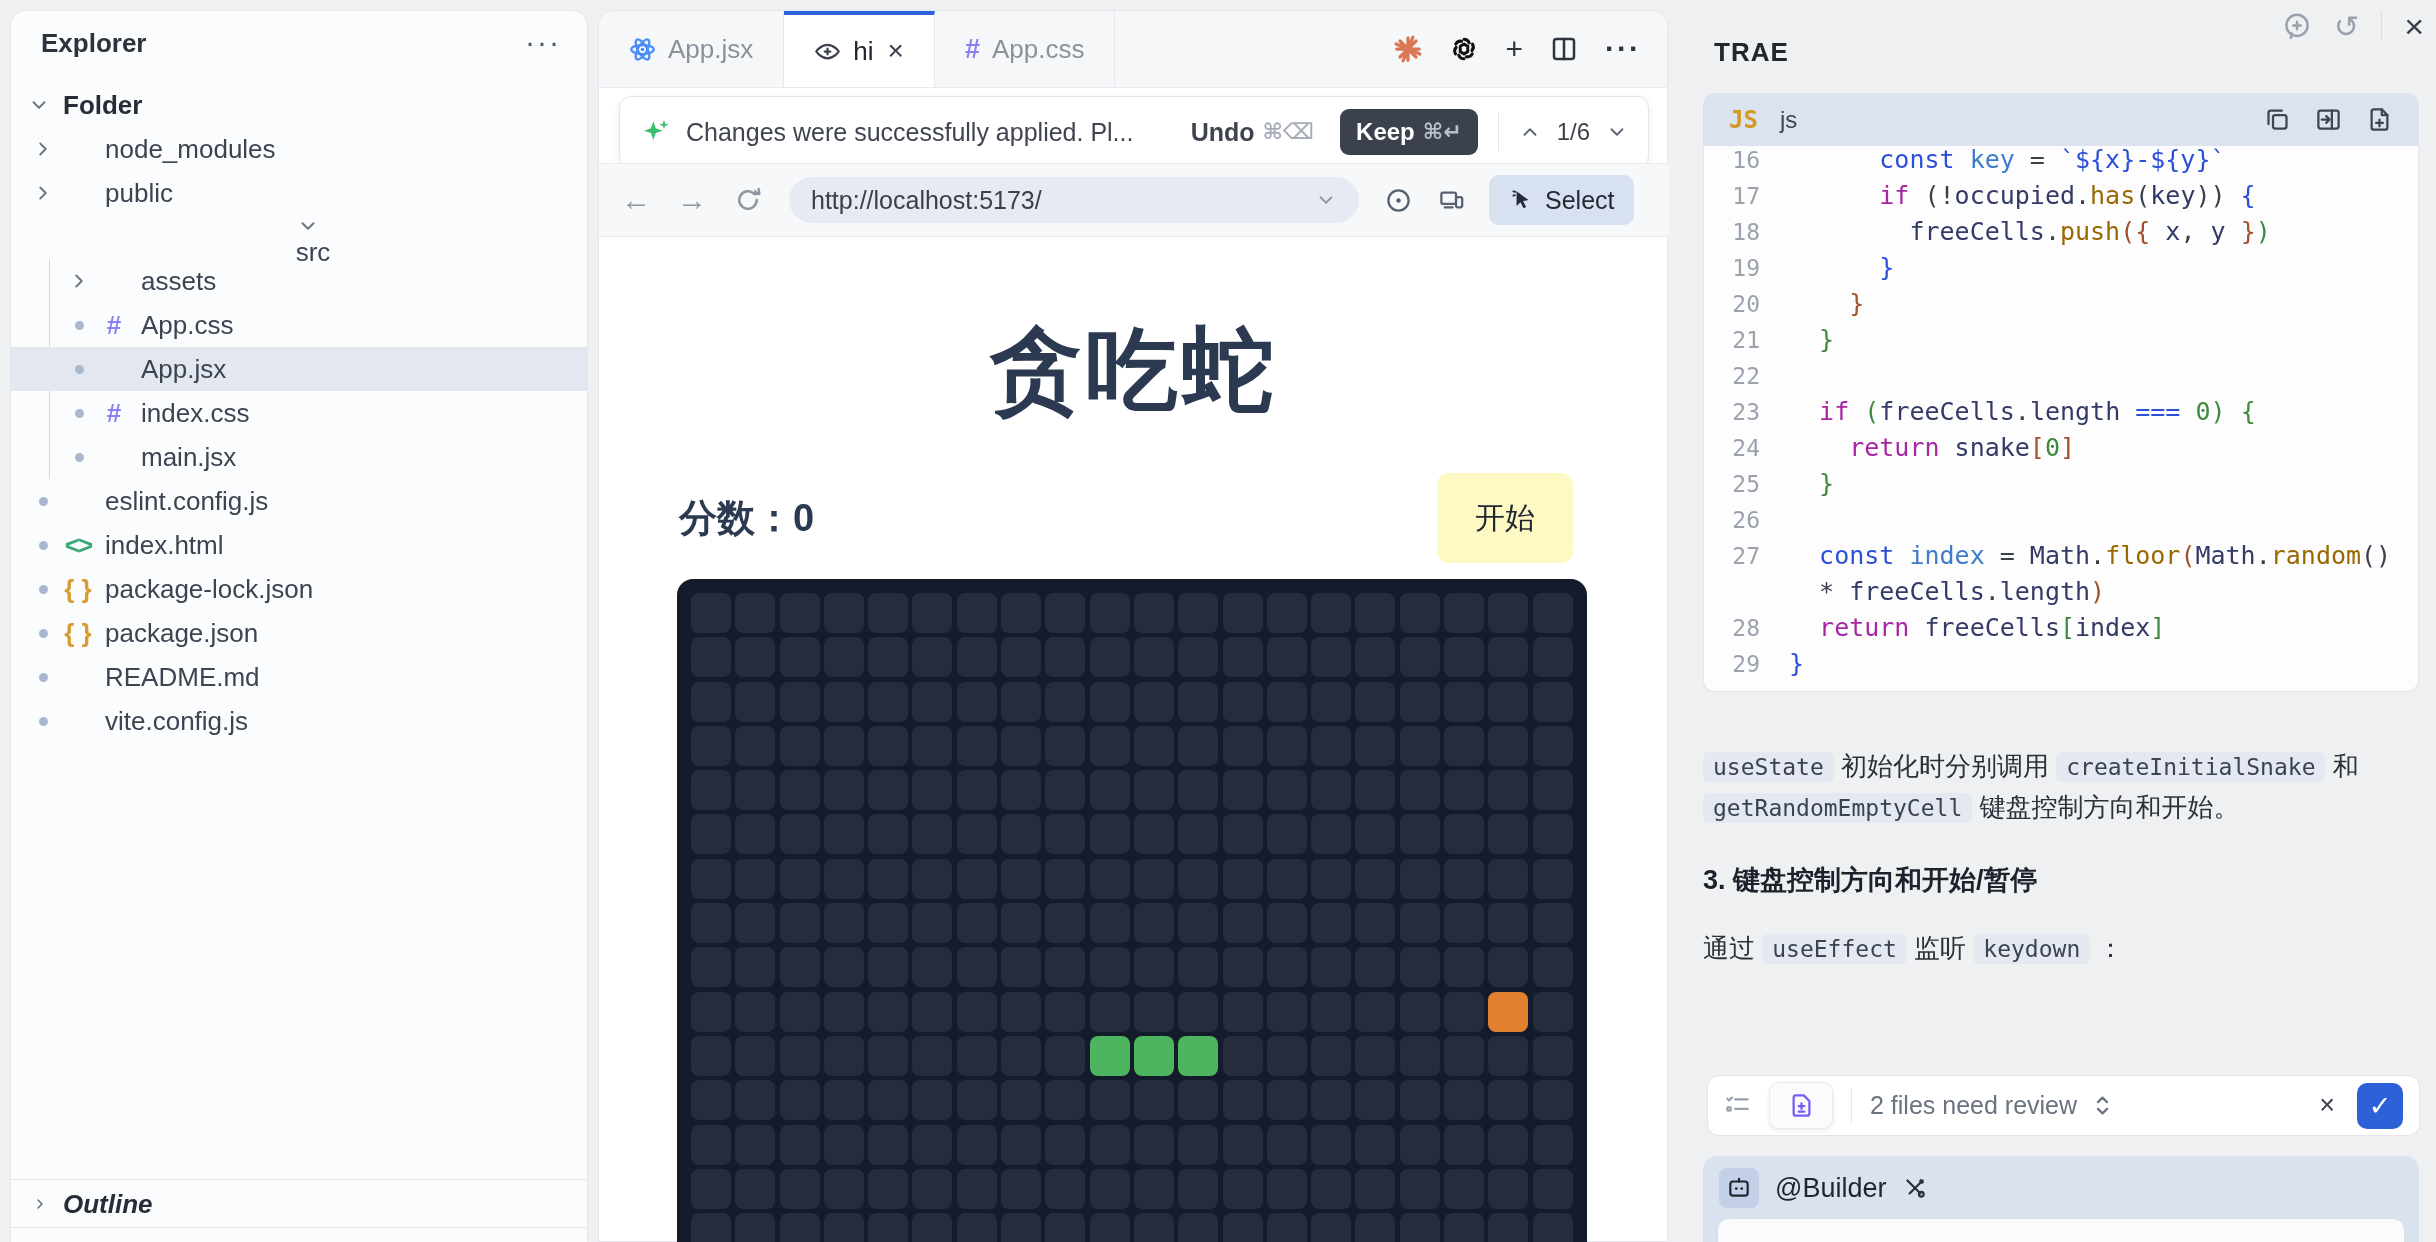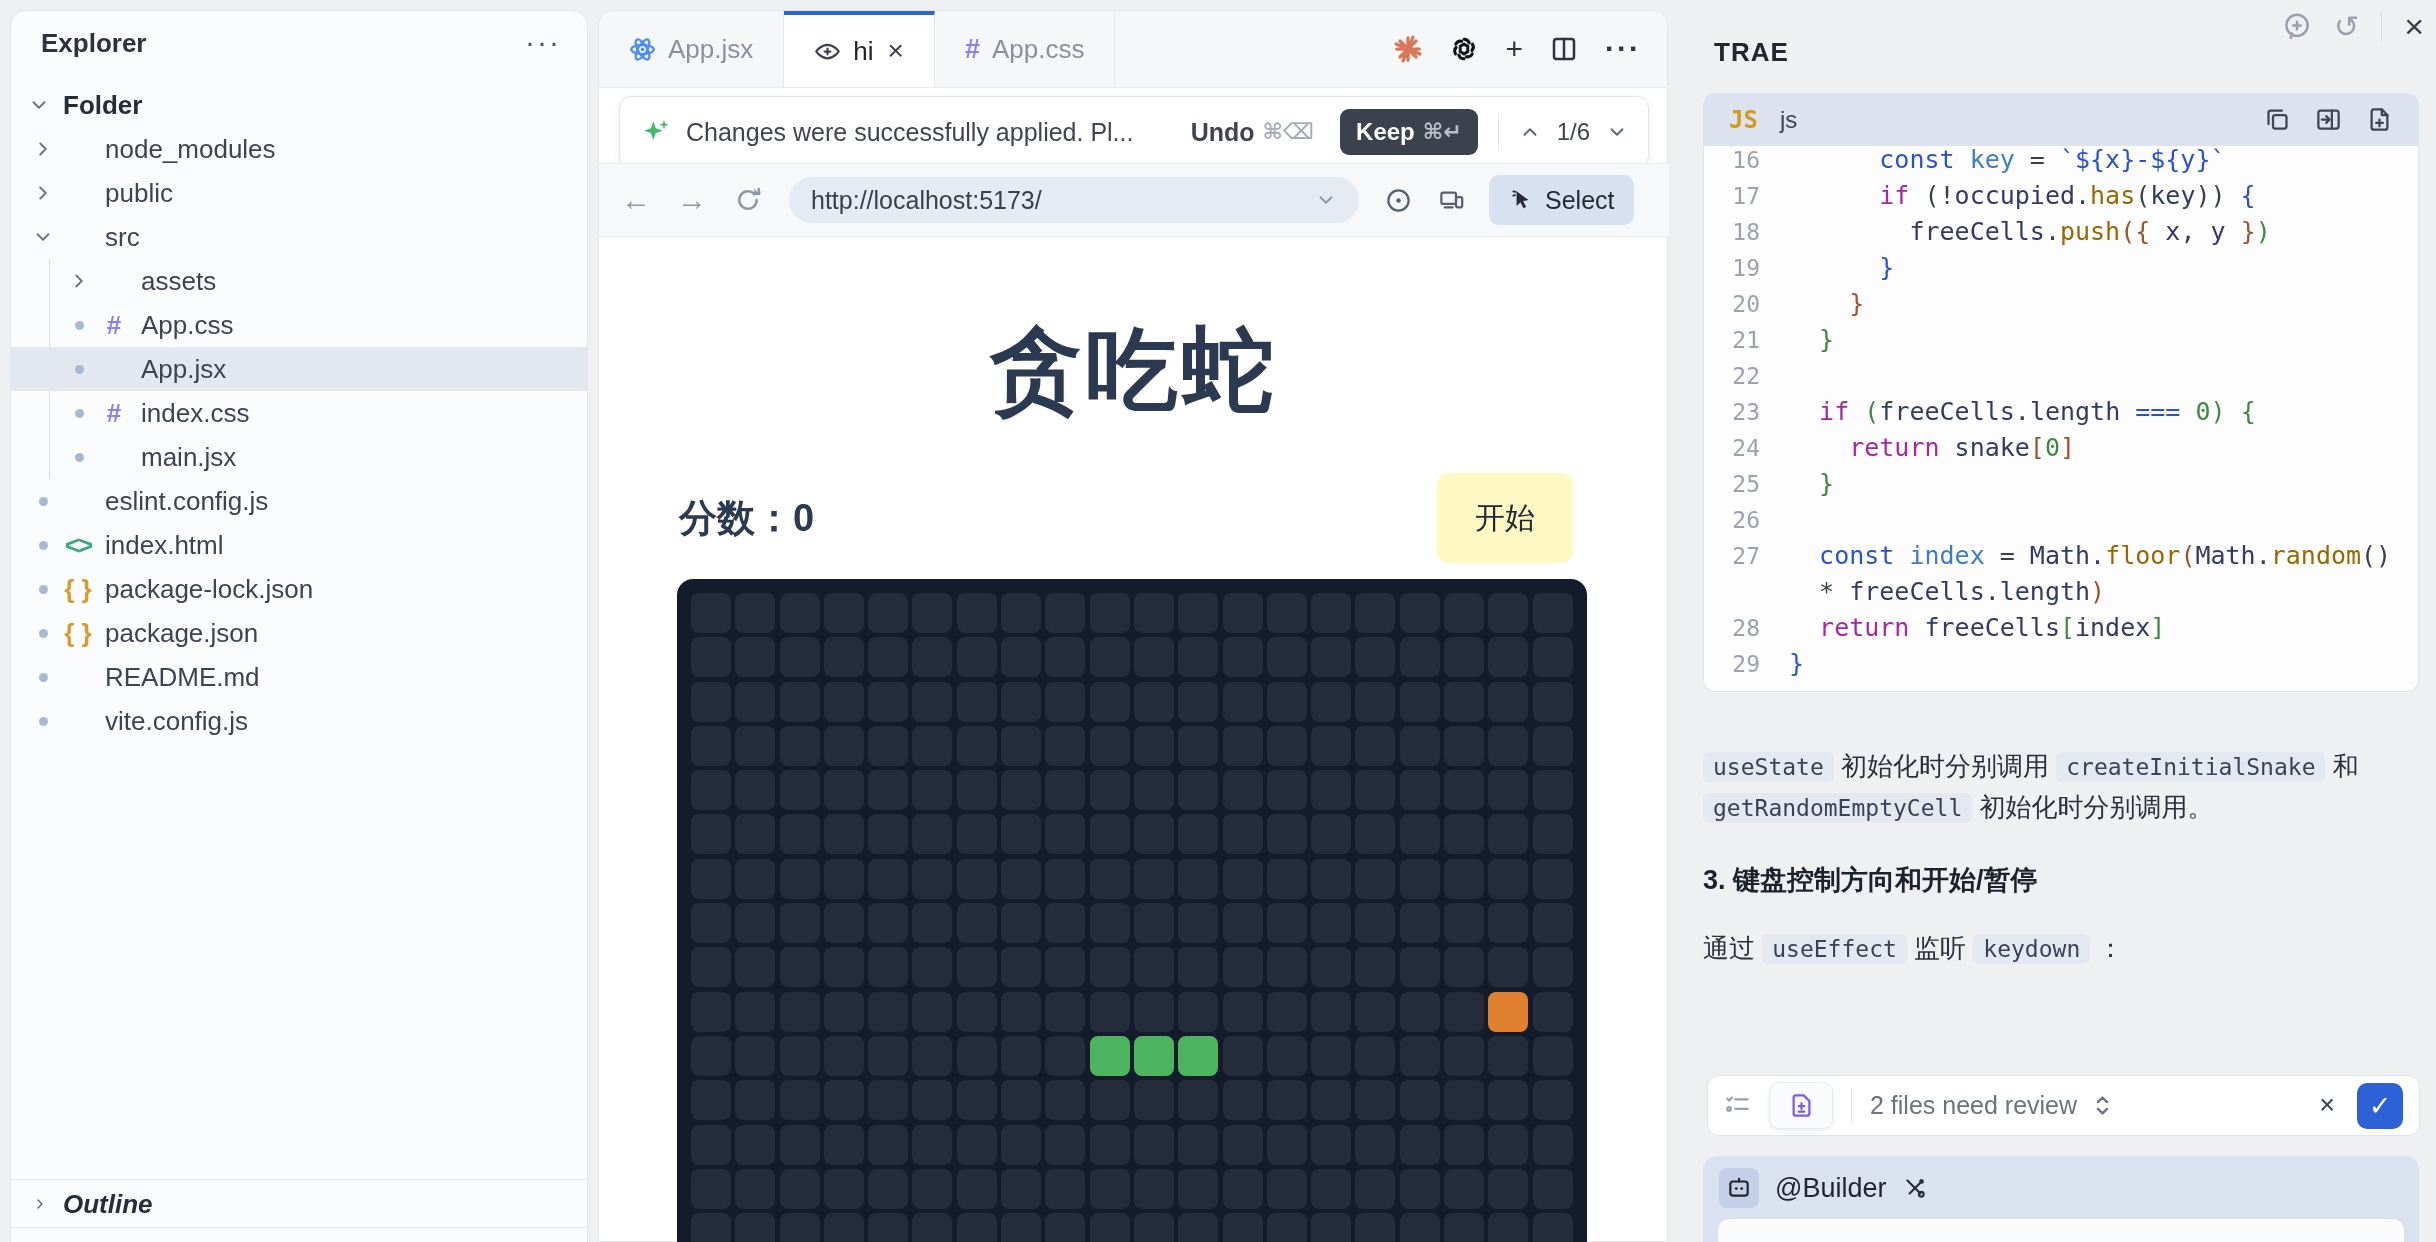--- a/index.html
+++ b/index.html
@@ -158,21 +158,21 @@
           </span>
           <span class="ficon">
             <span style="color:#8a93a3">
               <svg viewBox="0 0 24 24" fill="none" stroke="currentColor" stroke-width="2" stroke-linecap="round" stroke-linejoin="round">
                 <path d="M3 6a1 1 0 0 1 1-1h5l2 2h9a1 1 0 0 1 1 1v11a1 1 0 0 1-1 1H4a1 1 0 0 1-1-1z"></path>
               </svg>
             </span>
           </span>
           <span class="lbl">public</span>
         </div>
-        <div class="trow" style="padding-left: 18px;">
+        <div class="trow" style="padding-left: 18px; flex-direction: column;">
           <span class="lead ic" style="font-size: 22px;">
             <svg viewBox="0 0 24 24" fill="none" stroke="currentColor" stroke-width="2" stroke-linecap="round" stroke-linejoin="round">
               <path d="M6 9l6 6 6-6"></path>
             </svg>
           </span>
           <span class="ficon">
             <span style="color:#9aa6c0">
               <svg viewBox="0 0 24 24" fill="none" stroke="currentColor" stroke-width="2" stroke-linecap="round" stroke-linejoin="round">
                 <path d="M3 6a1 1 0 0 1 1-1h5l2 2h8a1 1 0 0 1 1 1v2H6l-3 9z"></path>
                 <path d="M3 19l3-9h17l-3 9z"></path>
@@ -845,21 +845,21 @@
             <div class="cl"><span class="cn">26</span><span class="ct"></span></div>
             <div class="cl"><span class="cn">27</span><span class="ct"><span class="tk-pn">  </span><span class="tk-cb">const</span><span class="tk-pn"> </span><span class="tk-id">index</span><span class="tk-pn"> = </span><span class="tk-v">Math</span><span class="tk-pn">.</span><span class="tk-pr">floor</span><span class="tk-b2">(</span><span class="tk-v">Math</span><span class="tk-pn">.</span><span class="tk-pr">random</span><span class="tk-pn">()</span></span></div>
             <div class="cl"><span class="cn"></span><span class="ct"><span class="tk-pn">  * </span><span class="tk-v">freeCells</span><span class="tk-pn">.</span><span class="tk-v">length</span><span class="tk-b2">)</span></span></div>
             <div class="cl"><span class="cn">28</span><span class="ct"><span class="tk-pn">  </span><span class="tk-kw">return</span><span class="tk-pn"> </span><span class="tk-v">freeCells</span><span class="tk-b3">[</span><span class="tk-v">index</span><span class="tk-b3">]</span></span></div>
             <div class="cl"><span class="cn">29</span><span class="ct"><span class="tk-b1">}</span></span></div>
           </div>
         </div>
     </div>
 
     <div id="rp-text">
-        <div class="rp-p"><span class="chip">useState</span><span> 初始化时分别调用 </span><span class="chip">createInitialSnake</span><span> 和 </span><span class="chip">getRandomEmptyCell</span><span> 初始化时分别调用。</span></div>
+        <div class="rp-p"><span class="chip">useState</span><span> 初始化时分别调用 </span><span class="chip">createInitialSnake</span><span> 和 </span><span class="chip">getRandomEmptyCell</span><span> 键盘控制方向和开始。</span></div>
         <div class="rp-h"><span>3. 键盘控制方向和开始/暂停</span></div>
         <div class="rp-p"><span>通过 </span><span class="chip">useEffect</span><span> 监听 </span><span class="chip">keydown</span><span> ：</span></div>
       </div>
 
     <div id="review-bar">
       <span class="ic" id="rv-checklist">
           <svg viewBox="0 0 24 24" fill="none" stroke="currentColor" stroke-width="2" stroke-linecap="round" stroke-linejoin="round">
             <path d="M3 6l1.5 1.5L7 5"></path>
             <path d="M10 6.5h11"></path>
             <circle cx="4.5" cy="15" r="1.6"></circle>

